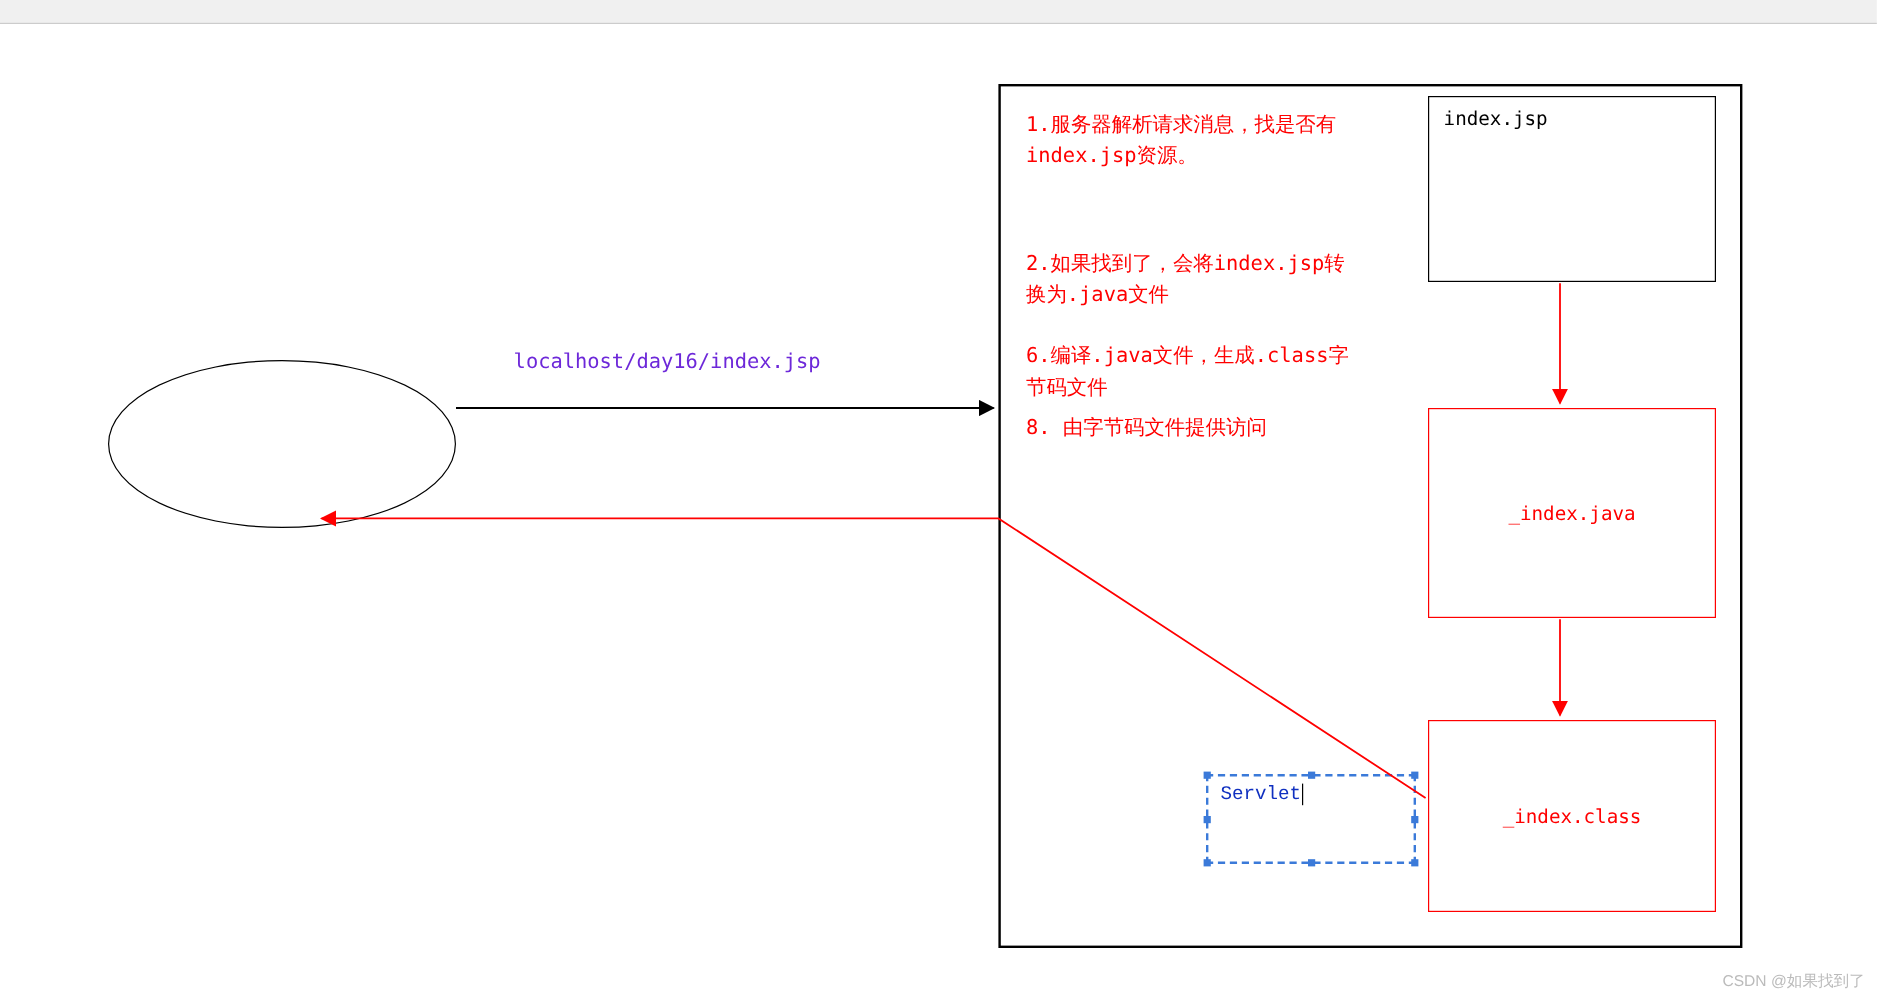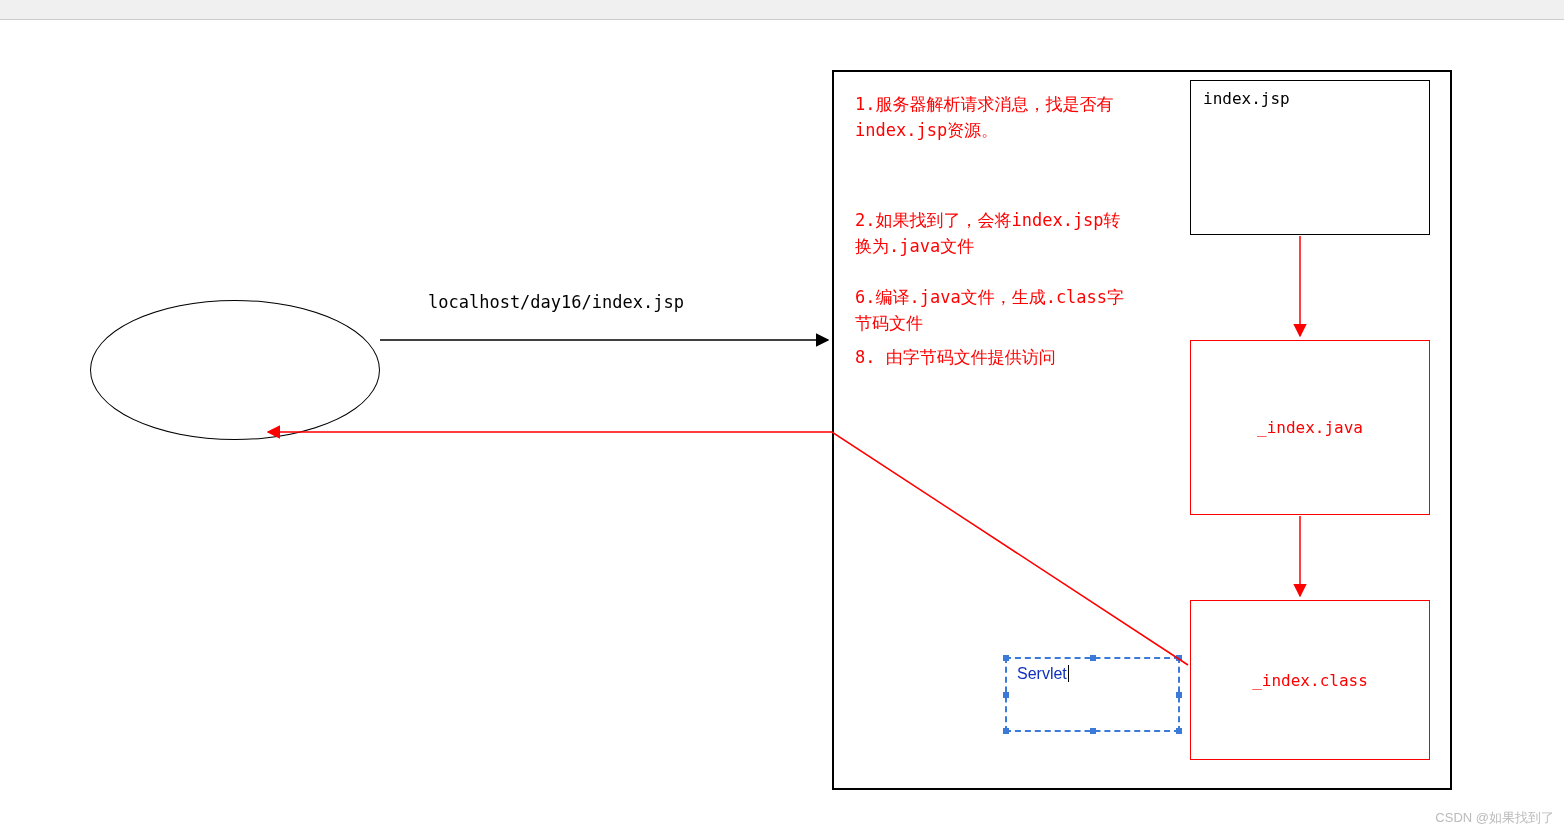--- a/index.html
+++ b/index.html
@@ -46,41 +46,40 @@
     }
     .file-label {
       font-family: monospace, "SimSun";
       font-size: 16px;
     }
     .servlet-box {
       position: absolute;
       border: 2px dashed #3b7ad9;
       padding: 6px 10px;
       color: #1030c0;
-      font-family: Liberation Sans, sans-serif;
+      font-family: Liberation Mono, monospace;
       font-size: 16px;
-      margin-top: 12px;
     }
     .servlet-handle {
       position: absolute;
       width: 6px; height: 6px;
       background: #3b7ad9;
     }
     .steps-text {
       position: absolute;
       color: #ff0000;
       font-size: 17px;
       line-height: 1.5;
       font-family: "SimSun", monospace;
     }
     .arrow-label {
       position: absolute;
       font-family: monospace, "SimSun";
       font-size: 17px;
-      color: #000000;
+      color: #6d28d9;
     }
     .watermark {
       position: absolute;
       right: 10px;
       bottom: 6px;
       font-size: 13px;
       color: #bbb;
       font-family: sans-serif;
     }
     svg.overlay {

